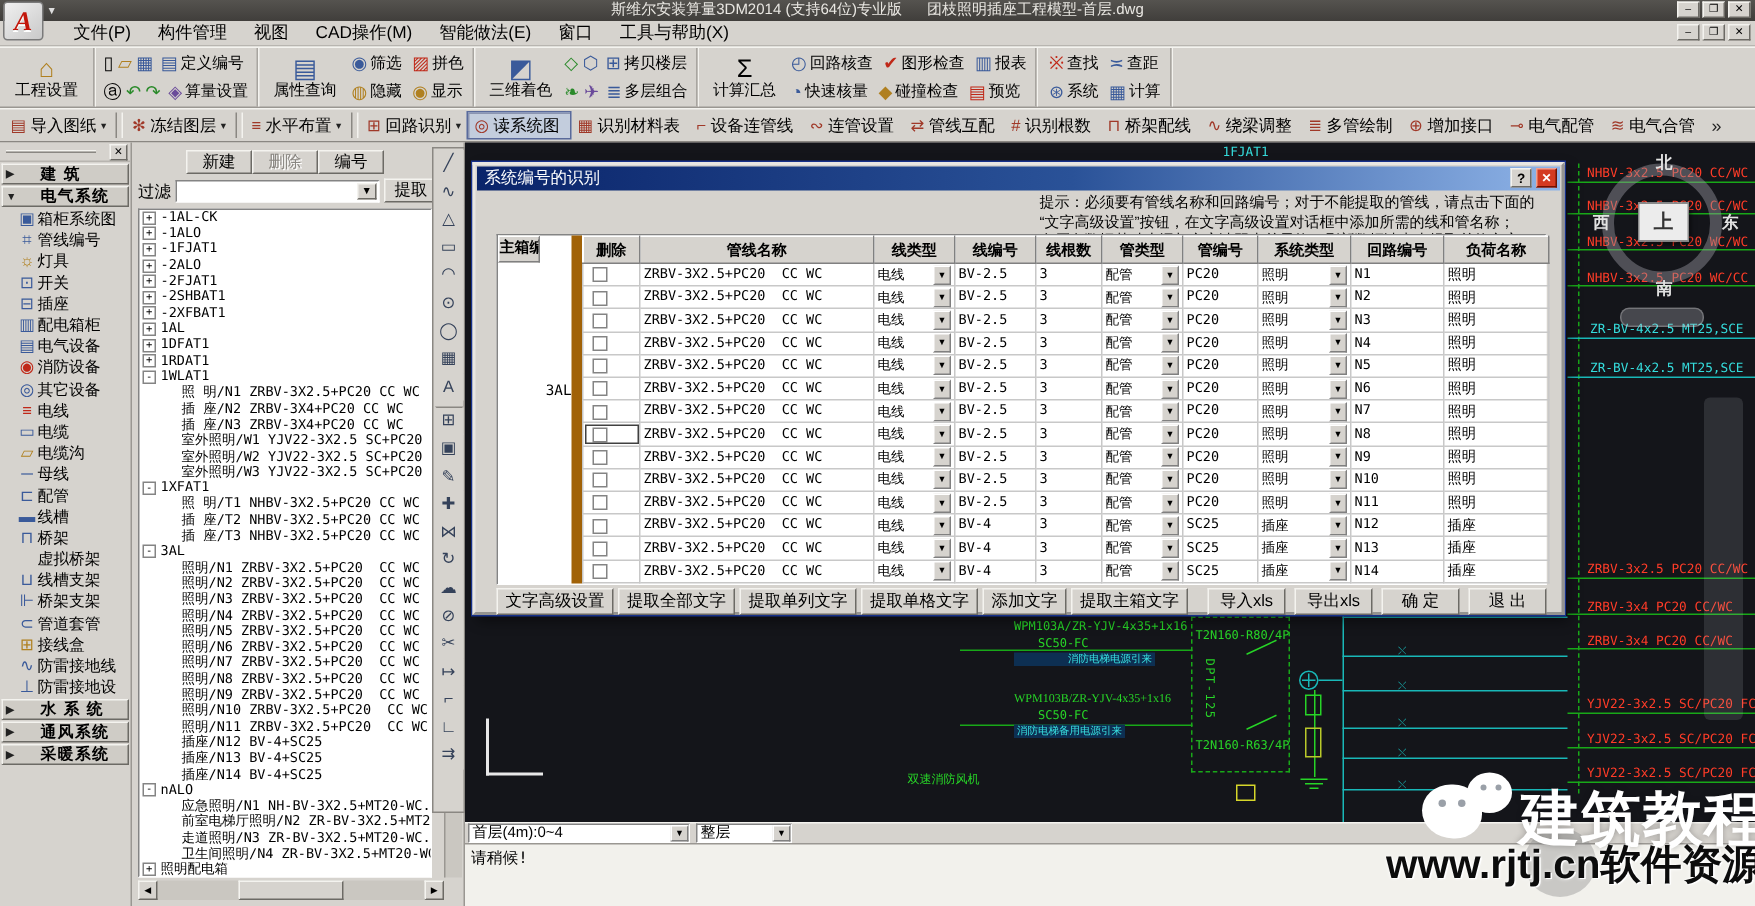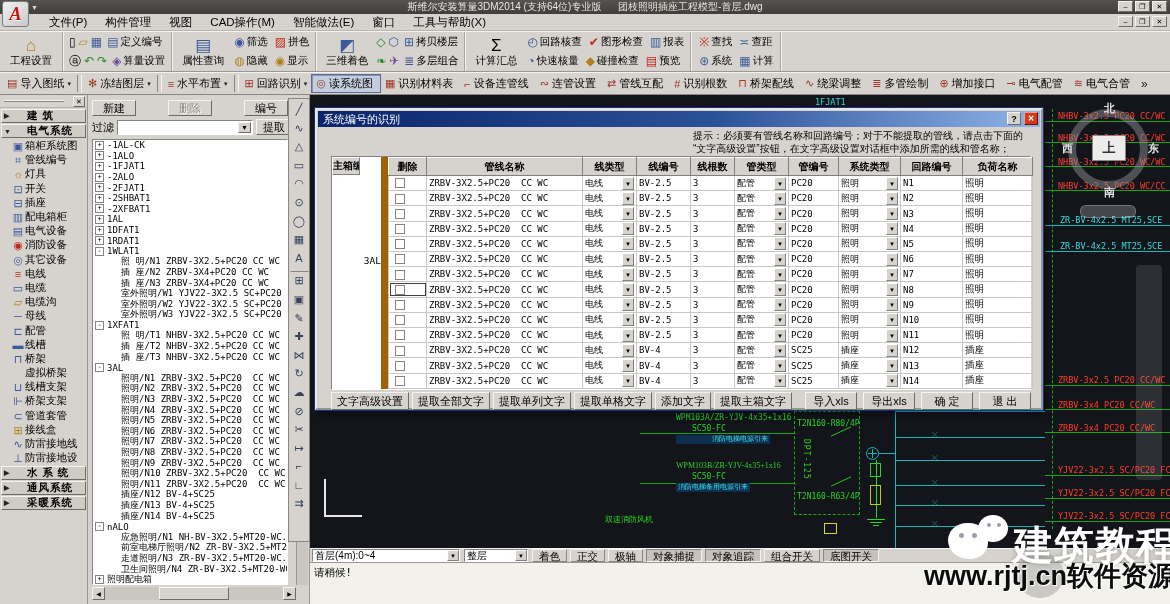--- a/index.html
+++ b/index.html
@@ -48,21 +48,21 @@
   #sidebar-head .grip{position:absolute;left:4px;top:5px;width:60px;border-top:1px solid #f4f3ef;border-bottom:1px solid #8a8782}
   #sidebar-close{position:absolute;right:2px;top:1px;width:12px;height:11px;font-size:7px;line-height:9px;text-align:center}
   .se{display:flex;align-items:center;height:14.2px;padding:0 2px;font-size:10.5px;white-space:nowrap;overflow:hidden}
   .se .se-arrow{font-size:7px;width:9px;color:#222}
   .se .se-icon{width:14px;font-size:11px;line-height:12px;color:#3a5a9a;text-align:center}
   .se.cat{height:14px;border:1px solid;border-color:#f4f3ef #6c6a65 #6c6a65 #f4f3ef;background:#cfccc6;font-weight:bold;letter-spacing:1px;margin:1px 1px}
   .se.red .se-icon{color:#c02818}.se.gold .se-icon{color:#b08020}
 
   
   #treepanel{position:absolute;left:88px;top:95px;width:222px;height:509px;background:#d6d3ce;border-right:1px solid #9a9792}
-  #tree-btnrow{position:absolute;left:4px;top:5px;width:196px;display:flex;justify-content:space-between}
+  #tree-btnrow{position:absolute;left:4px;top:5px;width:196px;display:flex;justify-content:center}
   .tree-btn{width:44px;height:16px;font-size:11px;text-align:center;line-height:14px}
   .tree-btn.disabled{color:#8a8782;text-shadow:1px 1px 0 #fff}
   #tree-filterrow{position:absolute;left:4px;top:24px;width:200px;display:flex;align-items:center;gap:3px}
   #filter-label{font-size:11px}
   #filter-combo{flex:1;height:15px;position:relative}
   #filter-combo .dda{position:absolute;right:1px;top:1px;width:13px;height:11px;font-size:7px;text-align:center;line-height:10px}
   #extract-btn{width:36px;height:16px;font-size:11px;text-align:center;line-height:14px}
   #treelist{position:absolute;left:4px;top:44px;width:196px;height:446px;overflow:hidden;font-size:9px;background:#fff}
   .trow{display:flex;align-items:center;height:10.6px;white-space:pre;font-family:"DejaVu Sans Mono",monospace}
   .trow .texp{display:inline-block;width:9px;height:9px;border:1px solid #848484;background:#fff;font:7px/7px "DejaVu Sans Mono",monospace;text-align:center;margin:0 3px 0 2px;flex:none}
@@ -1083,29 +1083,20 @@
         <span class="dlg-btn raised">导出xls</span>
         <span class="dlg-btn raised">确 定</span>
         <span class="dlg-btn raised">退 出</span>
     </span>
   </div>
 </div>
 
 <div id="statusbar">
   <span id="layer-combo" class="scombo"><span>首层(4m):0~4</span><span class="dda">▼</span></span>
   <span id="range-combo" class="scombo"><span>整层</span><span class="dda">▼</span></span>
-  <span style="display:flex;gap:3px">
-    <span class="stoggle">着色</span>
-      <span class="stoggle">正交</span>
-      <span class="stoggle">极轴</span>
-      <span class="stoggle pressed">对象捕捉</span>
-      <span class="stoggle pressed">对象追踪</span>
-      <span class="stoggle">组合开关</span>
-      <span class="stoggle pressed">底图开关</span>
-  </span>
 </div>
 
 <div id="cmdarea">
   <div class="cmdline">请稍候!</div>
 </div>
 
 <div id="wm-logo">
   <span class="b1"></span>
     <span class="b2"></span>
   <i class="e1"></i>

